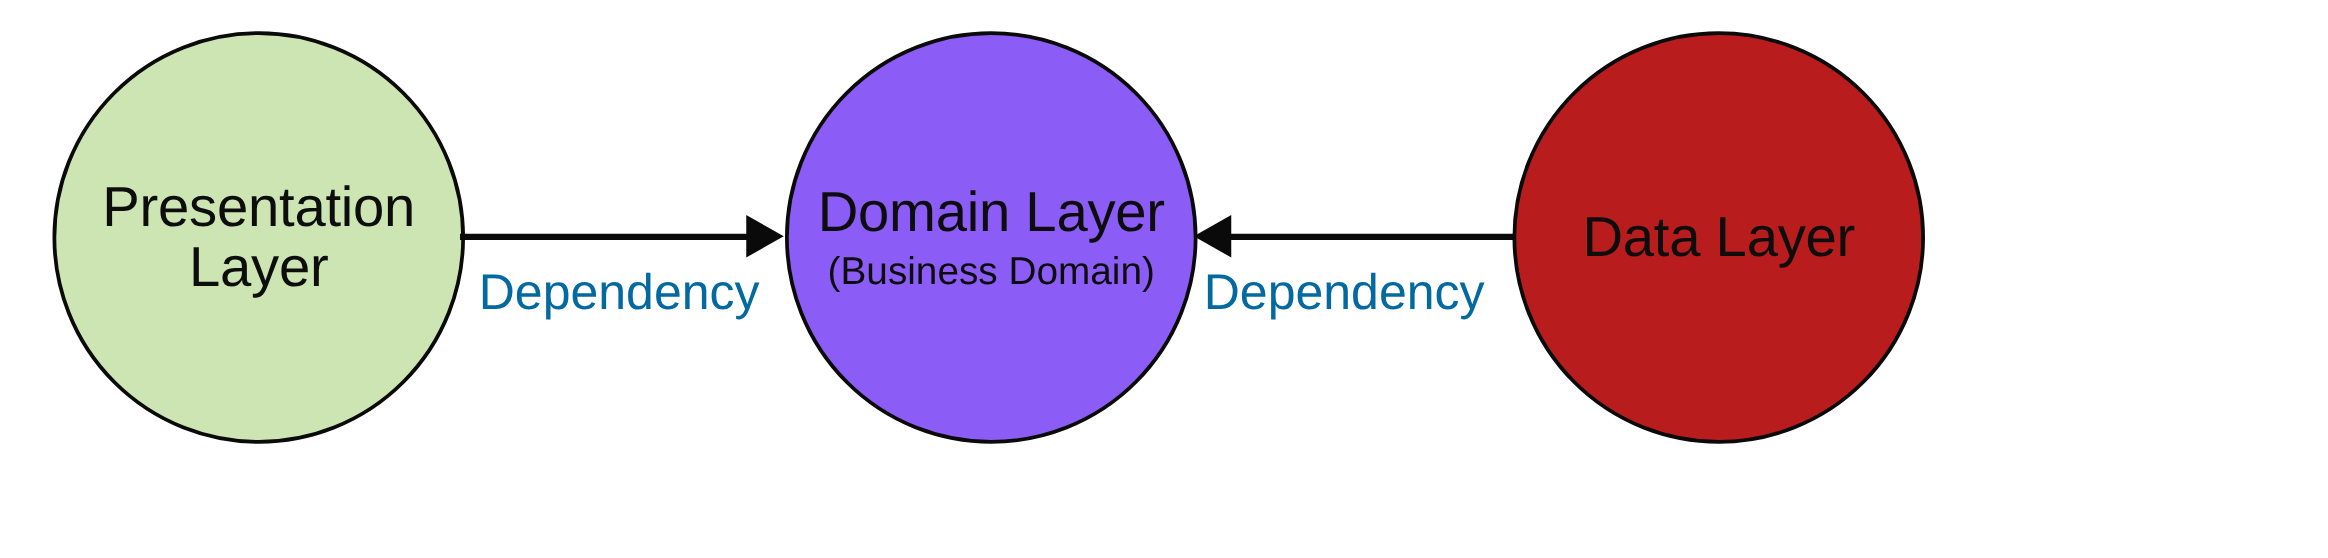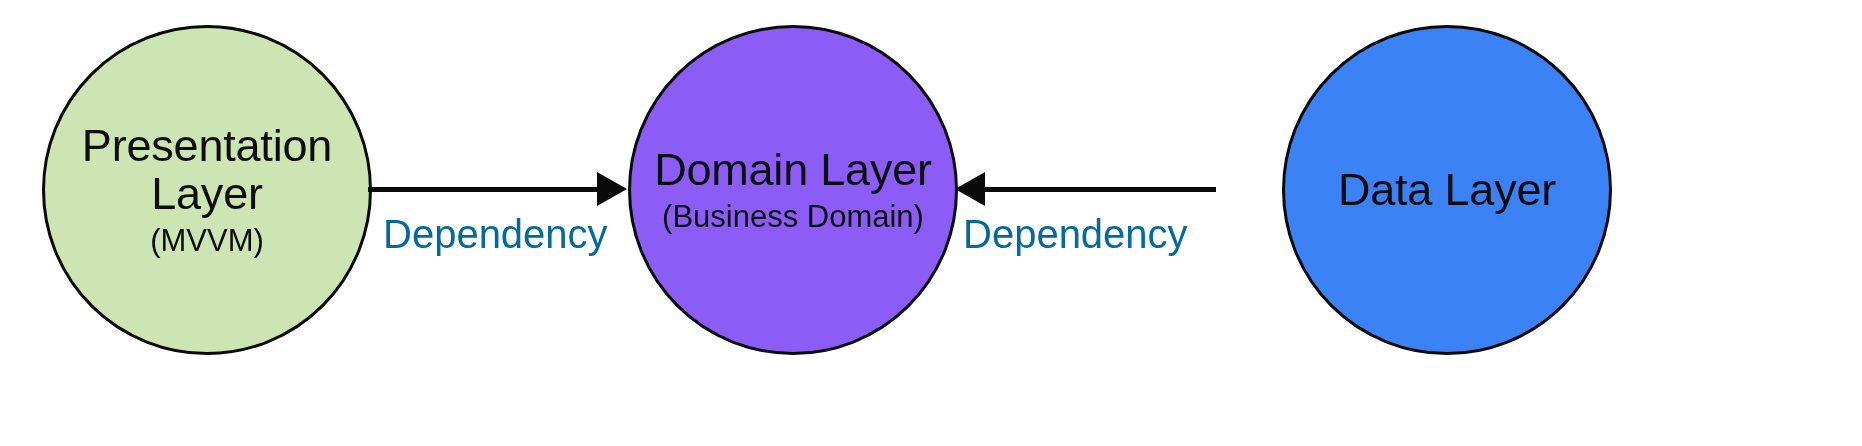--- a/index.html
+++ b/index.html
@@ -53,25 +53,25 @@
     background: #cde5b2;
   }
   #node-domain {
     left: 628px;
     top: 25px;
     width: 330px;
     height: 330px;
     background: #8b5cf6;
   }
   #node-data {
-    left: 1282px;
+    left: 1210px;
     top: 25px;
     width: 330px;
     height: 330px;
-    background: #3b82f6;
+    background: #b91c1c;
   }
 
   .edge {
     position: absolute;
     height: 5px;
     background: #0a0a0a;
     top: 187px;
   }
   #edge-left {
     left: 368px;
@@ -111,21 +111,20 @@
   #edge-label-left { left: 383px; }
   #edge-label-right { left: 963px; }
 </style>
 </head>
 <body>
 
 <div id="canvas">
 
   <div class="node" id="node-presentation">
     <div class="node-title two-line">Presentation Layer</div>
-    <div class="node-sub">(MVVM)</div>
   </div>
 
   <div class="edge" id="edge-left"></div>
   <div class="arrowhead" id="arrowhead-left"></div>
   <div class="edge-label" id="edge-label-left">Dependency</div>
 
   <div class="node" id="node-domain">
     <div class="node-title two-line">Domain Layer</div>
     <div class="node-sub">(Business Domain)</div>
   </div>

